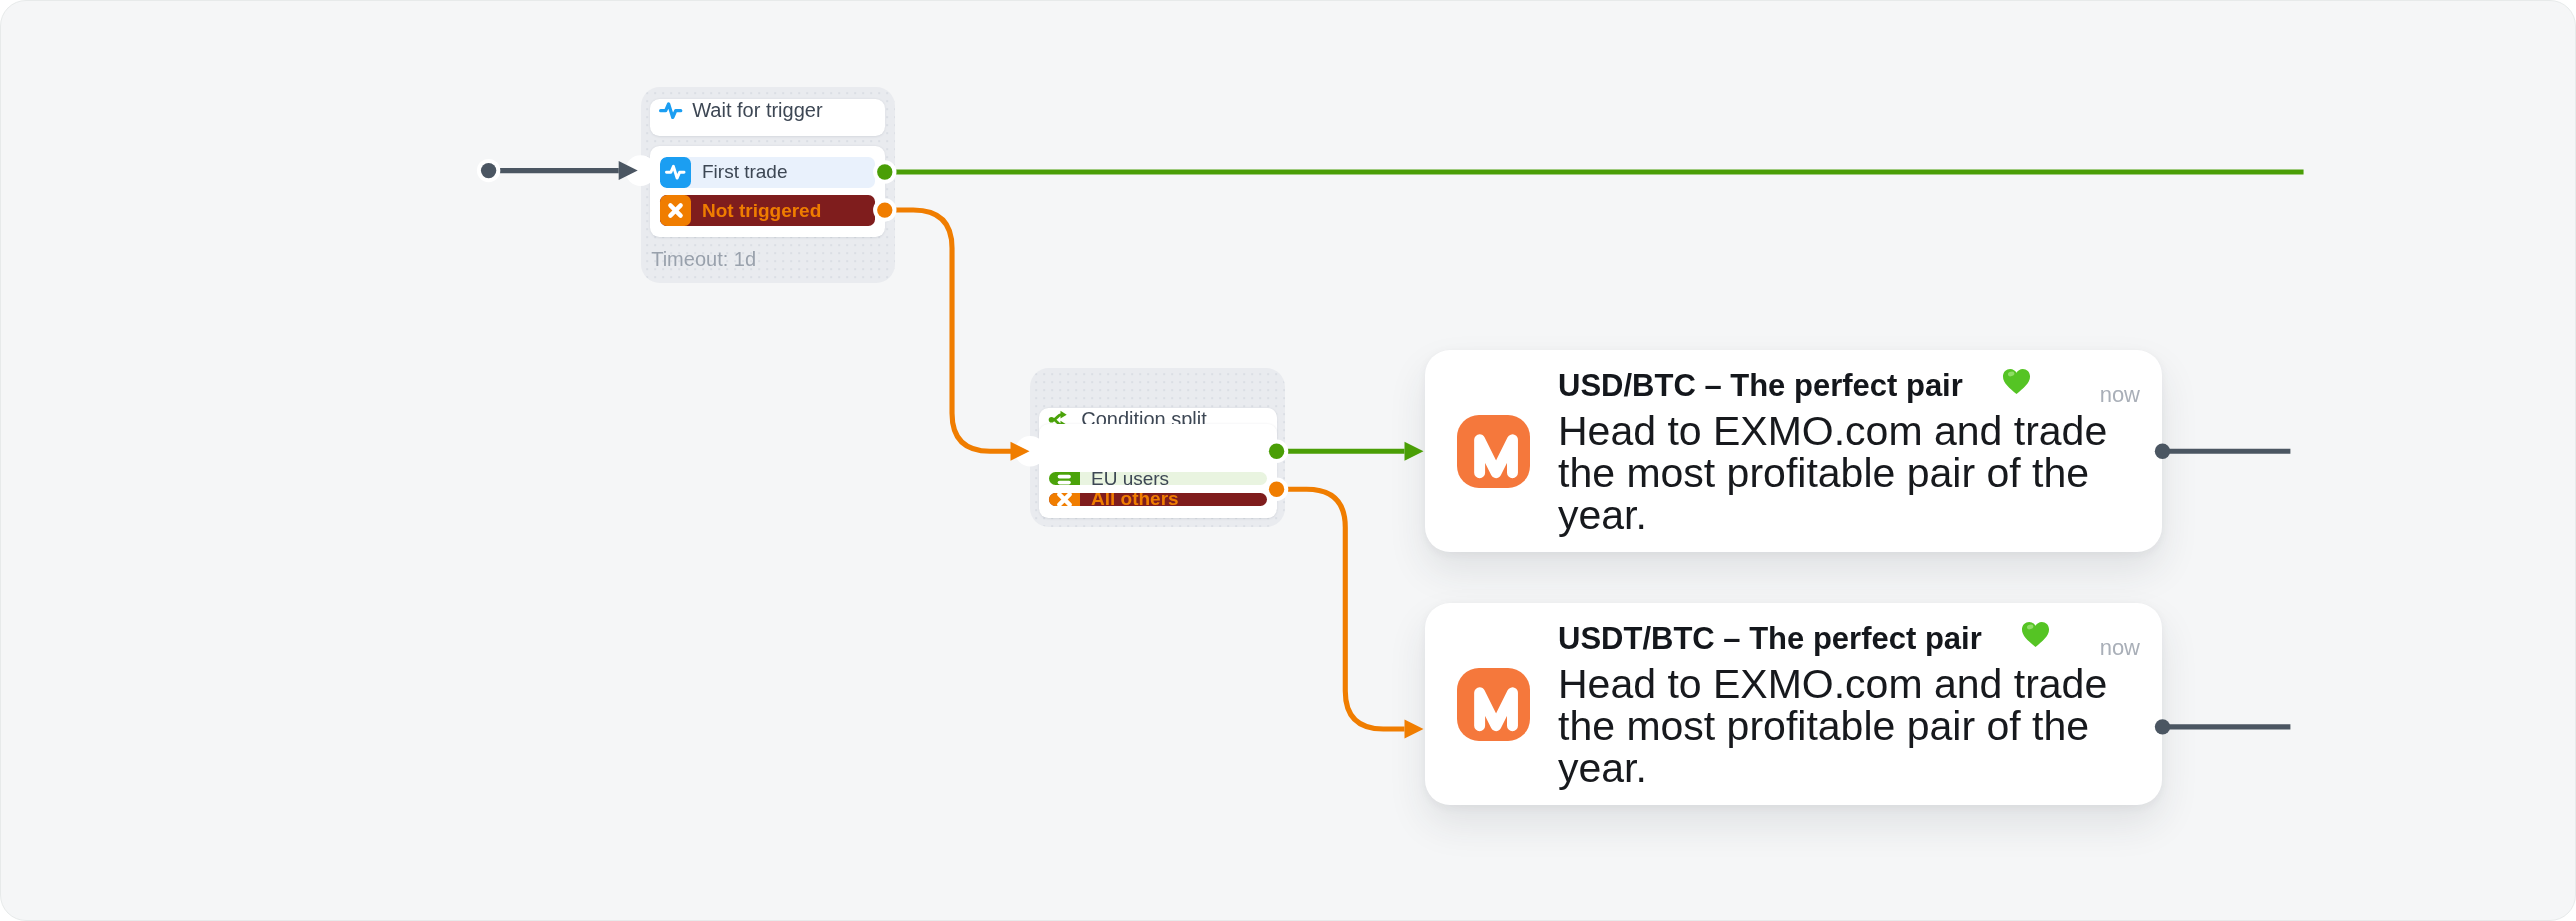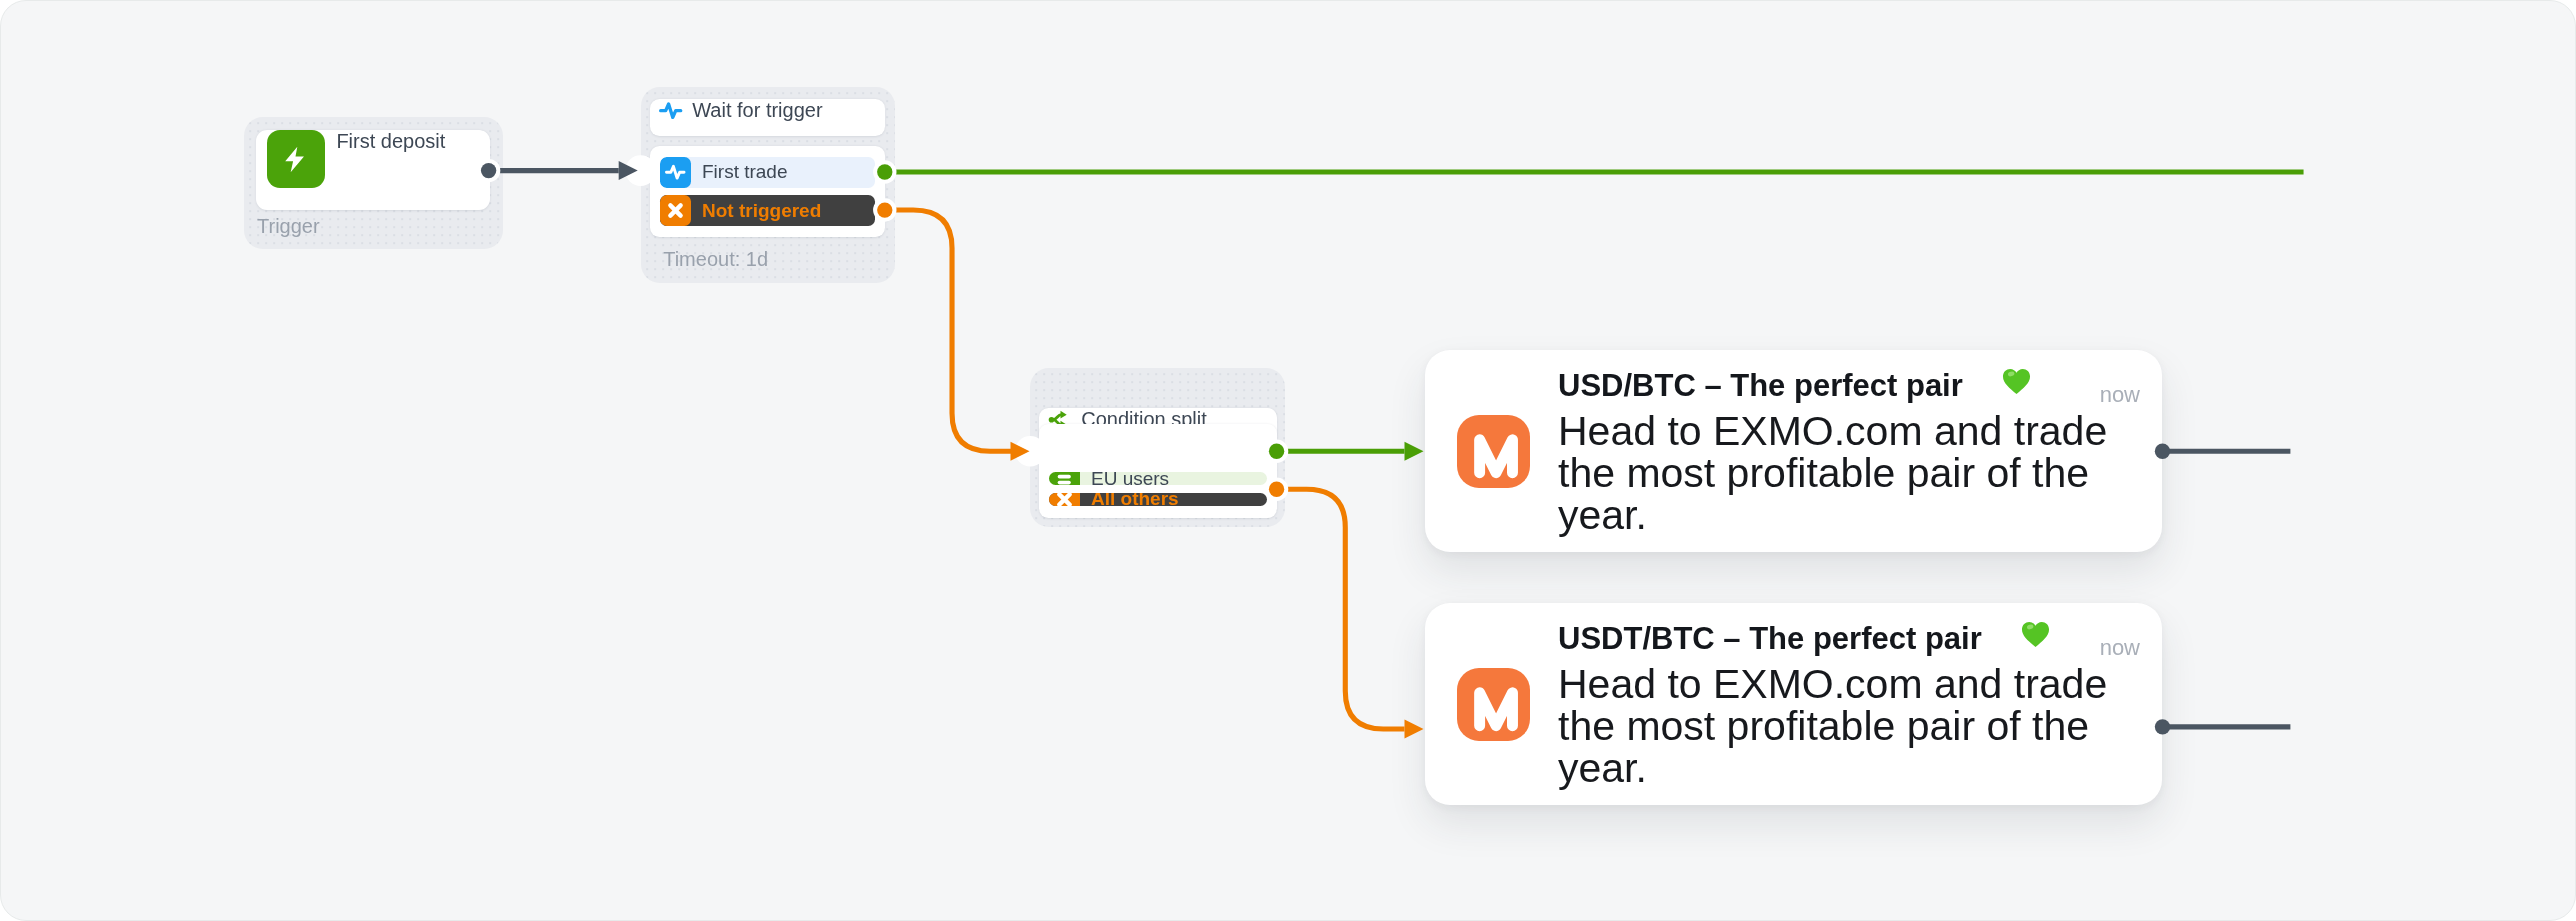--- a/index.html
+++ b/index.html
@@ -14,21 +14,21 @@
   .node-title-row{display:flex;align-items:flex-start;height:100%;padding-left:9.5px;box-sizing:border-box;}
   .node-title{font-size:20px;font-weight:500;color:#3d4754;margin-left:9.5px;white-space:nowrap;}
   .shell-label{position:absolute;left:13px;font-size:20px;color:#99a1ac;}
 
   
   .rows{display:flex;flex-direction:column;gap:7.3px;box-sizing:border-box;}
   .branch-row{height:31px;border-radius:6.6px;display:flex;align-items:center;overflow:hidden;}
   .branch-icon{width:31px;height:31px;border-radius:6.6px;flex:none;display:flex;align-items:center;justify-content:center;}
   .branch-label{font-size:19px;font-weight:500;margin-left:11px;white-space:nowrap;}
   .row-blue{background:#e9f1fc;}   .row-blue .branch-icon{background:#1b9ef2;}
-  .row-cream{background:#404040;}  .row-cream .branch-icon{background:#f07d00;}
+  .row-cream{background:#7f1d1d;}  .row-cream .branch-icon{background:#f07d00;}
   .row-green{background:#e9f4e0;margin-top:36px;}  .row-green .branch-icon{background:#4ba30a;}
   .lbl-dark{color:#3d4754;} .lbl-orange{color:#ef7d00;font-weight:600;}
 
   
   .trigger-icon{width:58px;height:58px;border-radius:13px;background:#4ba30a;flex:none;
     display:flex;align-items:center;justify-content:center;}
 
   
   .msg-card{position:absolute;left:1424px;width:737px;height:202px;background:#fff;border-radius:25px;
     box-shadow:0 19px 38px rgba(40,48,60,.10),0 2.9px 8.8px rgba(40,48,60,.05);
@@ -44,33 +44,20 @@
   svg#wires{position:absolute;left:0;top:0;z-index:6;pointer-events:none;}
   .node-layer{position:absolute;inset:0;z-index:3;}
 </style>
 </head>
 <body>
 
 <div id="canvas">
 
   <div class="node-layer">
 
-    <div class="node-shell" style="left:243px;top:116px;width:259px;height:132px;">
-      <div class="white-card" style="left:11.7px;top:13px;width:234px;height:80px;border-radius:11px;">
-        <div class="node-title-row" style="padding-left:11px;">
-          <div class="trigger-icon">
-            <svg width="29" height="29" viewBox="0 0 24 24">
-                <polygon points="13.5,1.5 3.5,13.5 10,13.5 8,22.5 19,9.5 12,9.5" fill="#ffffff"></polygon>
-              </svg>
-          </div>
-          <span class="node-title" style="margin-left:11.7px;">First deposit</span>
-        </div>
-      </div>
-      <span class="shell-label" style="bottom:11px;">Trigger</span>
-    </div>
 
     <div class="node-shell" style="left:640px;top:86px;width:254px;height:196px;">
       <div class="white-card" style="left:8.8px;top:11.7px;width:235px;height:37px;">
         <div class="node-title-row">
           <span style="display:flex;">
             <svg width="23.4" height="23.4" viewBox="0 0 28 28">
                 <polyline points="2,14 8,14 11.5,6 16.5,22 20,14 26,14" fill="none" stroke="#1b9ef2" stroke-width="4" stroke-linecap="round" stroke-linejoin="round"></polyline>
               </svg>
           </span>
           <span class="node-title">Wait for trigger</span>
@@ -90,21 +77,21 @@
             <svg width="19" height="19" viewBox="0 0 26 26">
                 <g stroke="#ffffff" stroke-width="6" stroke-linecap="round">
                   <line x1="6" y1="6" x2="20" y2="20"></line>
                   <line x1="20" y1="6" x2="6" y2="20"></line>
                 </g>
               </svg>
           </div>
           <span class="branch-label lbl-orange">Not triggered</span>
         </div>
       </div>
-      <span class="shell-label" style="bottom:11.7px;left:10.2px;margin-left:12px;">Timeout: 1d</span>
+      <span class="shell-label" style="bottom:11.7px;left:10.2px;">Timeout: 1d</span>
     </div>
 
     <div class="node-shell" style="left:1029px;top:367px;width:255px;height:159px;">
       <div class="white-card" style="left:8.8px;top:9.5px;width:238px;height:35px;margin-top:30px;">
         <div class="node-title-row">
           <span style="display:flex;">
             <svg width="23.4" height="23.4" viewBox="0 0 30 30">
               <circle cx="4.5" cy="15" r="3.6" fill="#4ba30a"></circle>
               <path d="M6 15 C 12 15 12 8.5 17 8.5" fill="none" stroke="#4ba30a" stroke-width="3.6" stroke-linecap="round"></path>
               <path d="M6 15 C 12 15 12 21.5 17 21.5" fill="none" stroke="#4ba30a" stroke-width="3.6" stroke-linecap="round"></path>

